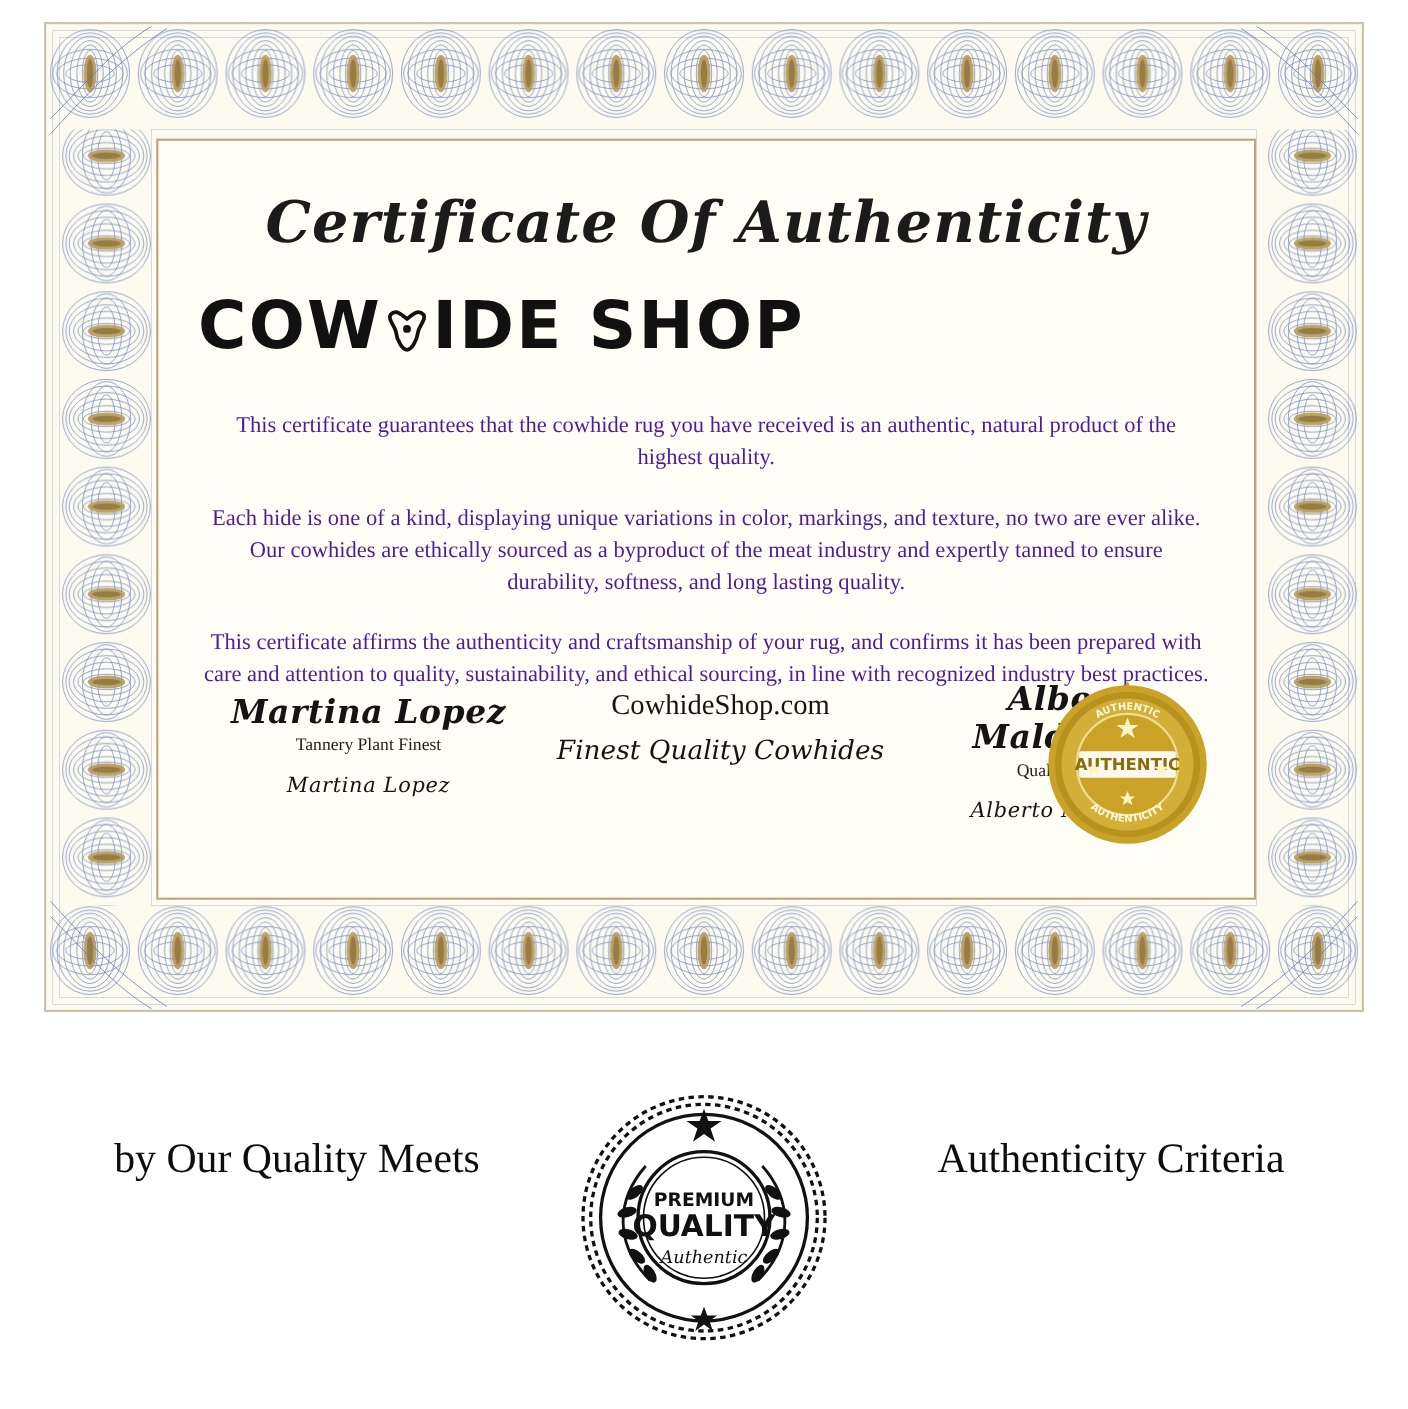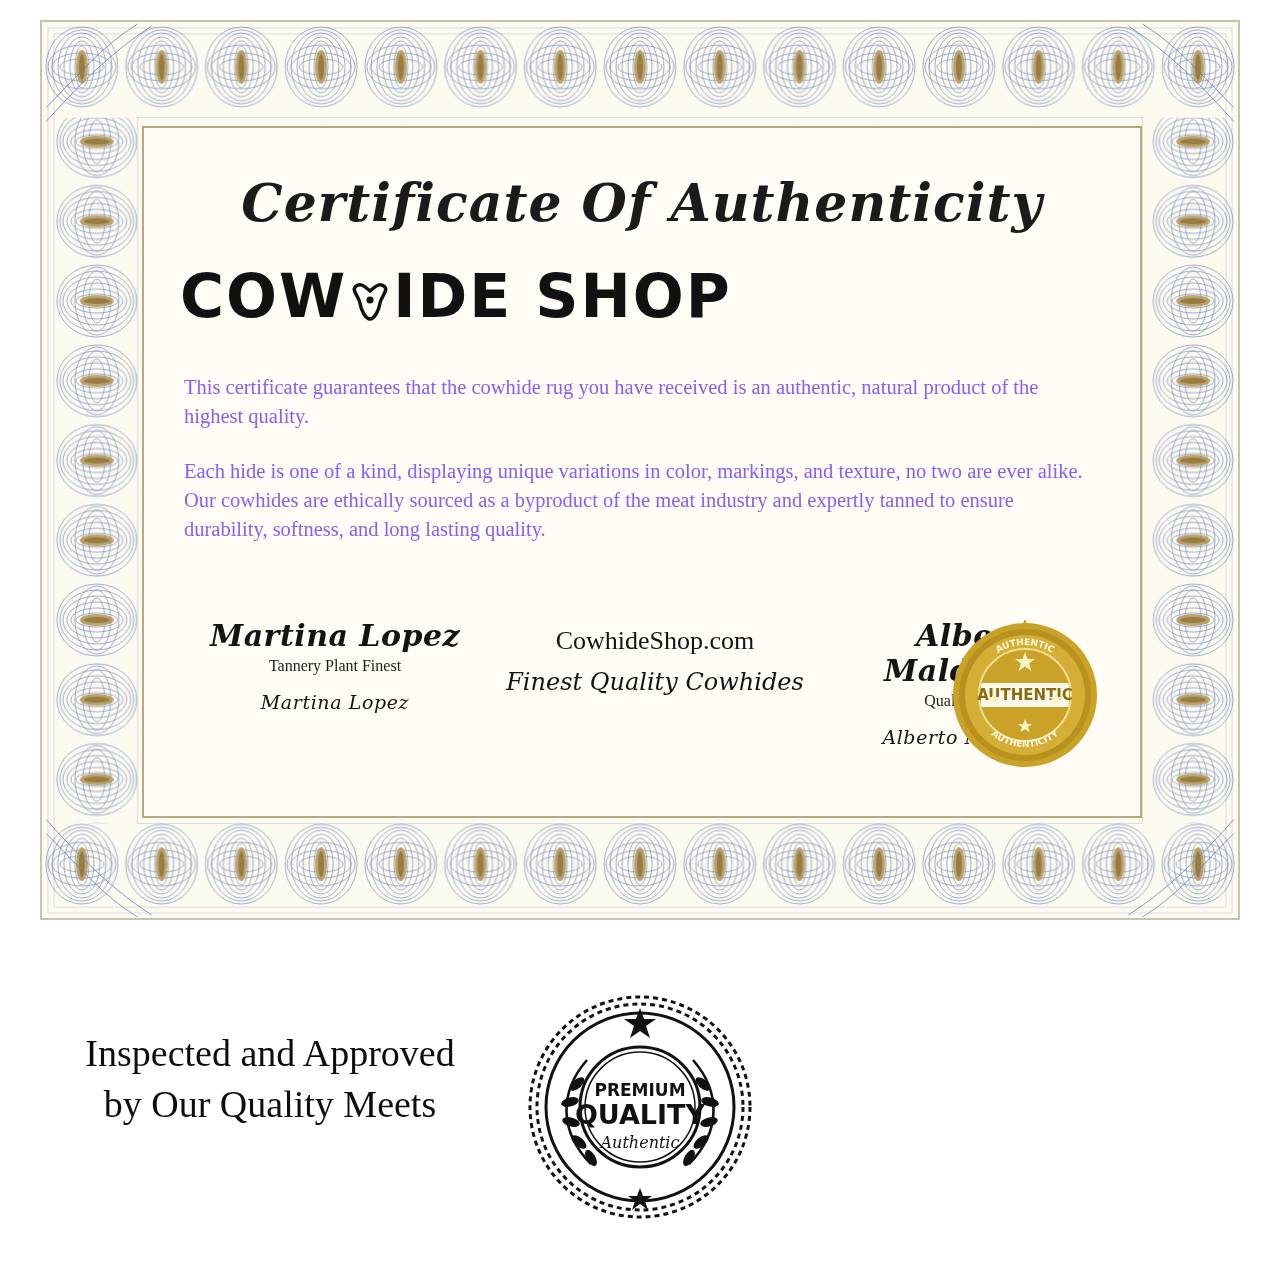--- a/index.html
+++ b/index.html
@@ -87,39 +87,39 @@
     vertical-align: -6px;
   }
   .brand .mark svg { display:block; }
 
   .body-text {
     margin-top: 42px;
     padding: 0 4px;
     font-family: "Liberation Serif", serif;
     font-size: 20.5px;
     line-height: 1.42;
-    color: #8b5cf6;
-    text-align: left;
+    color: #4c1d95;
+    text-align: center;
   }
   .body-text p { margin: 0 0 26px 0; }
   .body-text p:last-child { margin-bottom: 0; }
 
   
   .sig-row {
     position: absolute;
     left: 36px;
     right: 36px;
     bottom: 40px;
     height: 170px;
   }
   .sig-block {
     position: absolute;
     text-align: center;
   }
-  .sig-left  { left: 10px;  width: 290px; top: 12px; }
+  .sig-left  { left: 10px;  width: 290px; top: 24px; }
   .sig-mid   { left: 310px; width: 330px; top: 20px; }
   .sig-right { left: 640px; width: 320px; top: 12px; }
 
   .sig-name {
     font-family: "DejaVu Serif", serif;
     font-style: italic;
     font-weight: bold;
     font-size: 30px;
     color: #141414;
     letter-spacing: .5px;
@@ -263,20 +263,21 @@
                        C 41 14, 34 20, 33 26 C 32 34, 27 42, 23 42
                        C 19 42, 14 34, 13 26 C 12 20, 5 14, 8 10 Z" fill="none" stroke="#111" stroke-width="3.4" stroke-linejoin="round"></path>
               <circle cx="23" cy="23" r="3.6" fill="#111"></circle>
             </svg>
           </span><span>IDE SHOP</span>
         </div>
 
         <div class="body-text">
           <p>This certificate guarantees that the cowhide rug you have received is an authentic, natural product of the highest quality.</p>
           <p>Each hide is one of a kind, displaying unique variations in color, markings, and texture, no two are ever alike. Our cowhides are ethically sourced as a byproduct of the meat industry and expertly tanned to ensure durability, softness, and long lasting quality.</p>
+          <p>This certificate affirms the authenticity and craftsmanship of your rug, and confirms it has been prepared with care and attention to quality, sustainability, and ethical sourcing, in line with recognized industry best practices.</p>
         </div>
 
         <div class="sig-row">
 
           <div class="sig-block sig-left">
             <div class="sig-name">Martina Lopez</div>
             <div class="sig-role">Tannery Plant Finest</div>
             <div class="sig-hand">Martina Lopez</div>
           </div>
 
@@ -331,21 +332,20 @@
 
         </div>
       </div>
     </div>
   </div>
 </div>
 
 <div id="bottom">
 
   <div class="bottom-text bottom-left">
-    <div>Inspected and Approved</div>
     <div>by Our Quality Meets</div>
   </div>
 
   <div class="premium-seal">
     <svg width="230" height="230" viewBox="0 0 230 230">
       <defs>
         <path id="pqTop" d="M 115 115 m -78 0 a 78 78 0 0 1 156 0" fill="none"></path>
         <path id="pqBot" d="M 115 115 m -82 0 a 82 82 0 0 0 164 0" fill="none"></path>
       </defs>
 
@@ -376,14 +376,15 @@
         <polygon points="115,196 118,204 127,204 120,209 123,218 115,212 107,218 110,209 103,204 112,204"></polygon>
       </g>
 
       <text x="115" y="104" text-anchor="middle" font-family="DejaVu Sans, sans-serif" font-size="17" font-weight="bold" fill="#111">PREMIUM</text>
       <text x="115" y="132" text-anchor="middle" font-family="DejaVu Sans, sans-serif" font-size="27" font-weight="bold" fill="#111">QUALITY</text>
       <text x="115" y="156" text-anchor="middle" font-family="DejaVu Serif, serif" font-size="16" font-style="italic" fill="#111">Authentic</text>
     </svg>
   </div>
 
   <div class="bottom-text bottom-right">
+    <div>Authenticity Criteria</div>
   </div>
 </div>
 
 </body></html>

